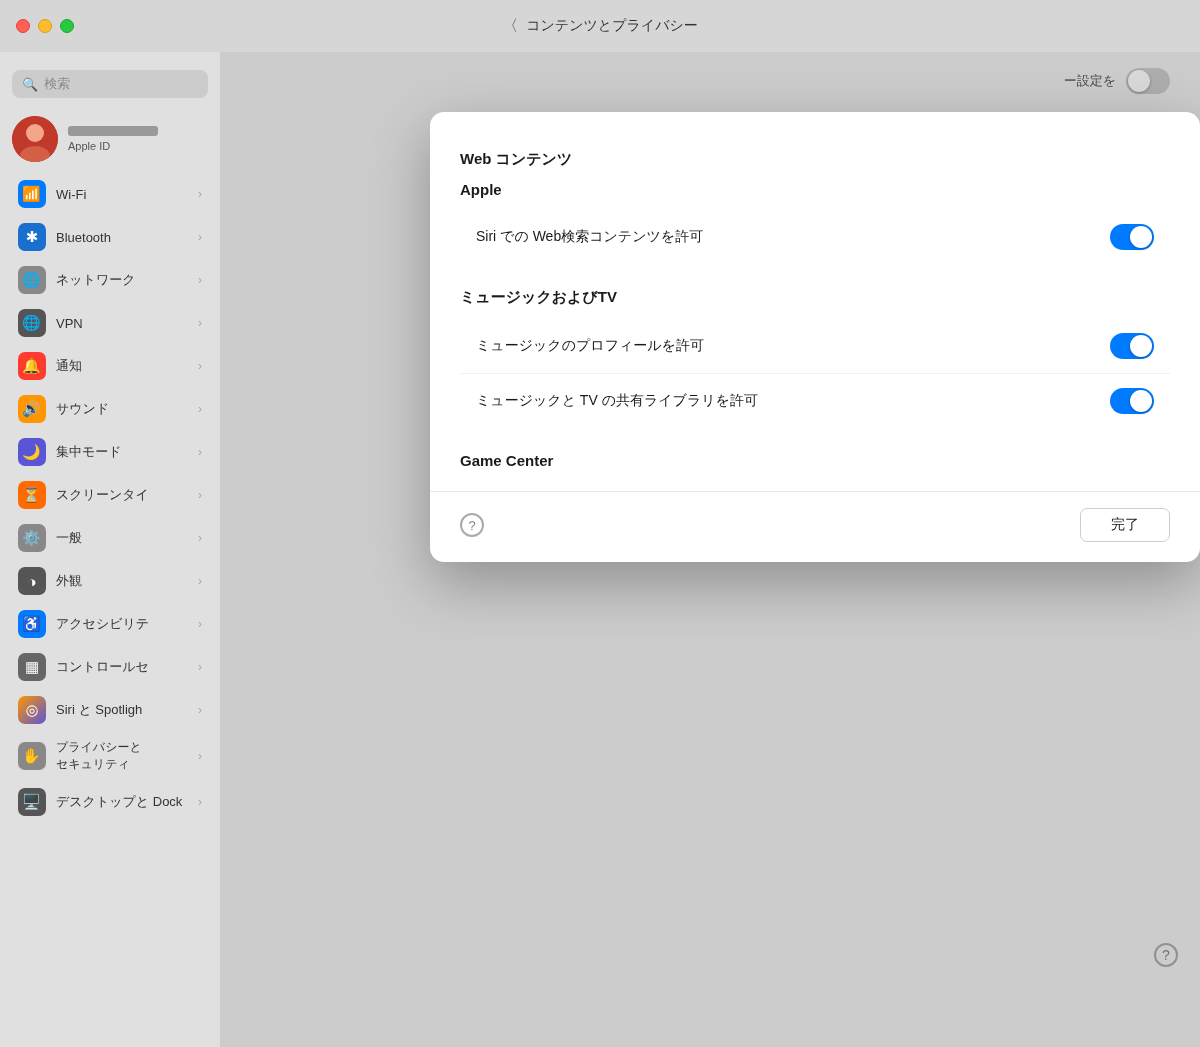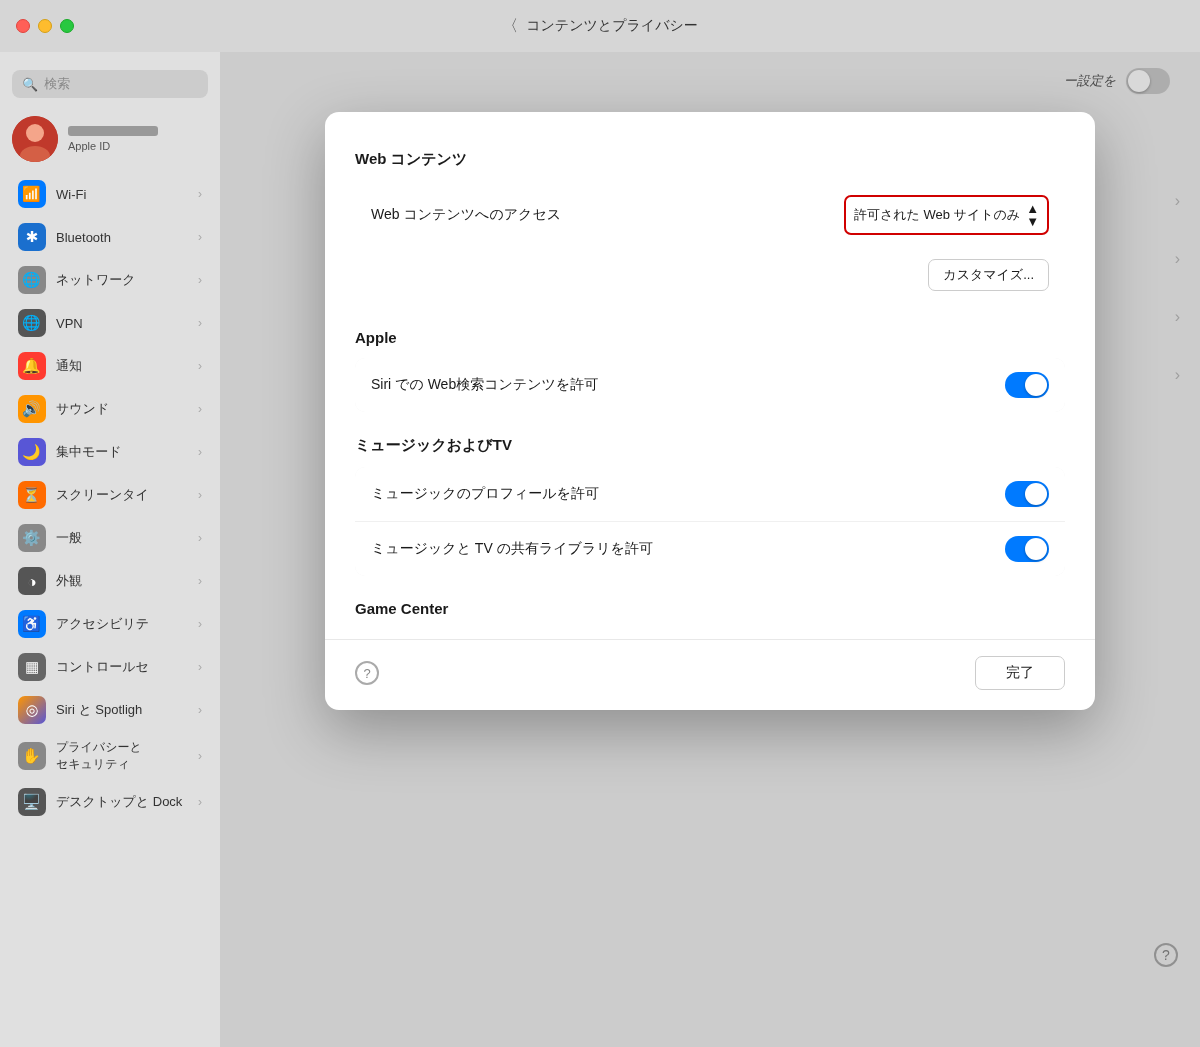--- a/index.html
+++ b/index.html
@@ -159,21 +159,20 @@
       flex-direction: column;
     }
 
     
     .content-header {
       display: flex;
       justify-content: flex-end;
       padding: 16px 30px;
       align-items: center;
       gap: 10px;
-      font-style: italic;
     }
     .header-label {
       font-size: 13px;
       color: #555;
     }
 
     
     .toggle-switch {
       width: 44px;
       height: 26px;
@@ -203,21 +202,21 @@
       overflow-y: auto;
     }
 
     
     .modal-overlay {
       position: absolute;
       top: 0; left: 0; right: 0; bottom: 0;
       background: rgba(0,0,0,0.15);
       display: flex;
       align-items: flex-start;
-      justify-content: center;
+      justify-content: flex-end;
       padding-top: 60px;
       z-index: 100;
     }
 
     .modal {
       width: 770px;
       max-height: 870px;
       background: white;
       border-radius: 14px;
       box-shadow: 0 20px 60px rgba(0,0,0,0.3);
@@ -526,35 +525,20 @@
       <span style="color:#bbb; font-size:16px;">›</span>
     </div>
 
     <div style="position:absolute; right:22px; bottom:80px; width:24px; height:24px; border-radius:50%; border:2px solid #aaa; display:flex; align-items:center; justify-content:center; color:#888; font-size:14px; cursor:pointer;">?</div>
 
     <div class="modal-overlay">
       <div class="modal">
         <div class="modal-body">
 
           <div class="section-heading">Web コンテンツ</div>
-          <div style="background:white; border-radius:10px; margin-bottom:24px;">
-            <div class="settings-row" style="border-radius:10px 10px 0 0;">
-              <span class="settings-row-label">Web コンテンツへのアクセス</span>
-              <div class="dropdown-highlighted">
-                <span>許可された Web サイトのみ</span>
-                <div class="dropdown-arrows">
-                  <span>▲</span>
-                  <span>▼</span>
-                </div>
-              </div>
-            </div>
-            <div style="display:flex; justify-content:flex-end; padding:10px 16px 14px; background:white; border-radius:0 0 10px 10px;">
-              <button class="customize-btn" style="margin:0;">カスタマイズ...</button>
-            </div>
-          </div>
 
           <div class="section-heading">Apple</div>
           <div class="settings-card">
             <div class="settings-row">
               <span class="settings-row-label">Siri での Web検索コンテンツを許可</span>
               <div class="toggle-switch on">
                 <div class="toggle-knob"></div>
               </div>
             </div>
           </div>

